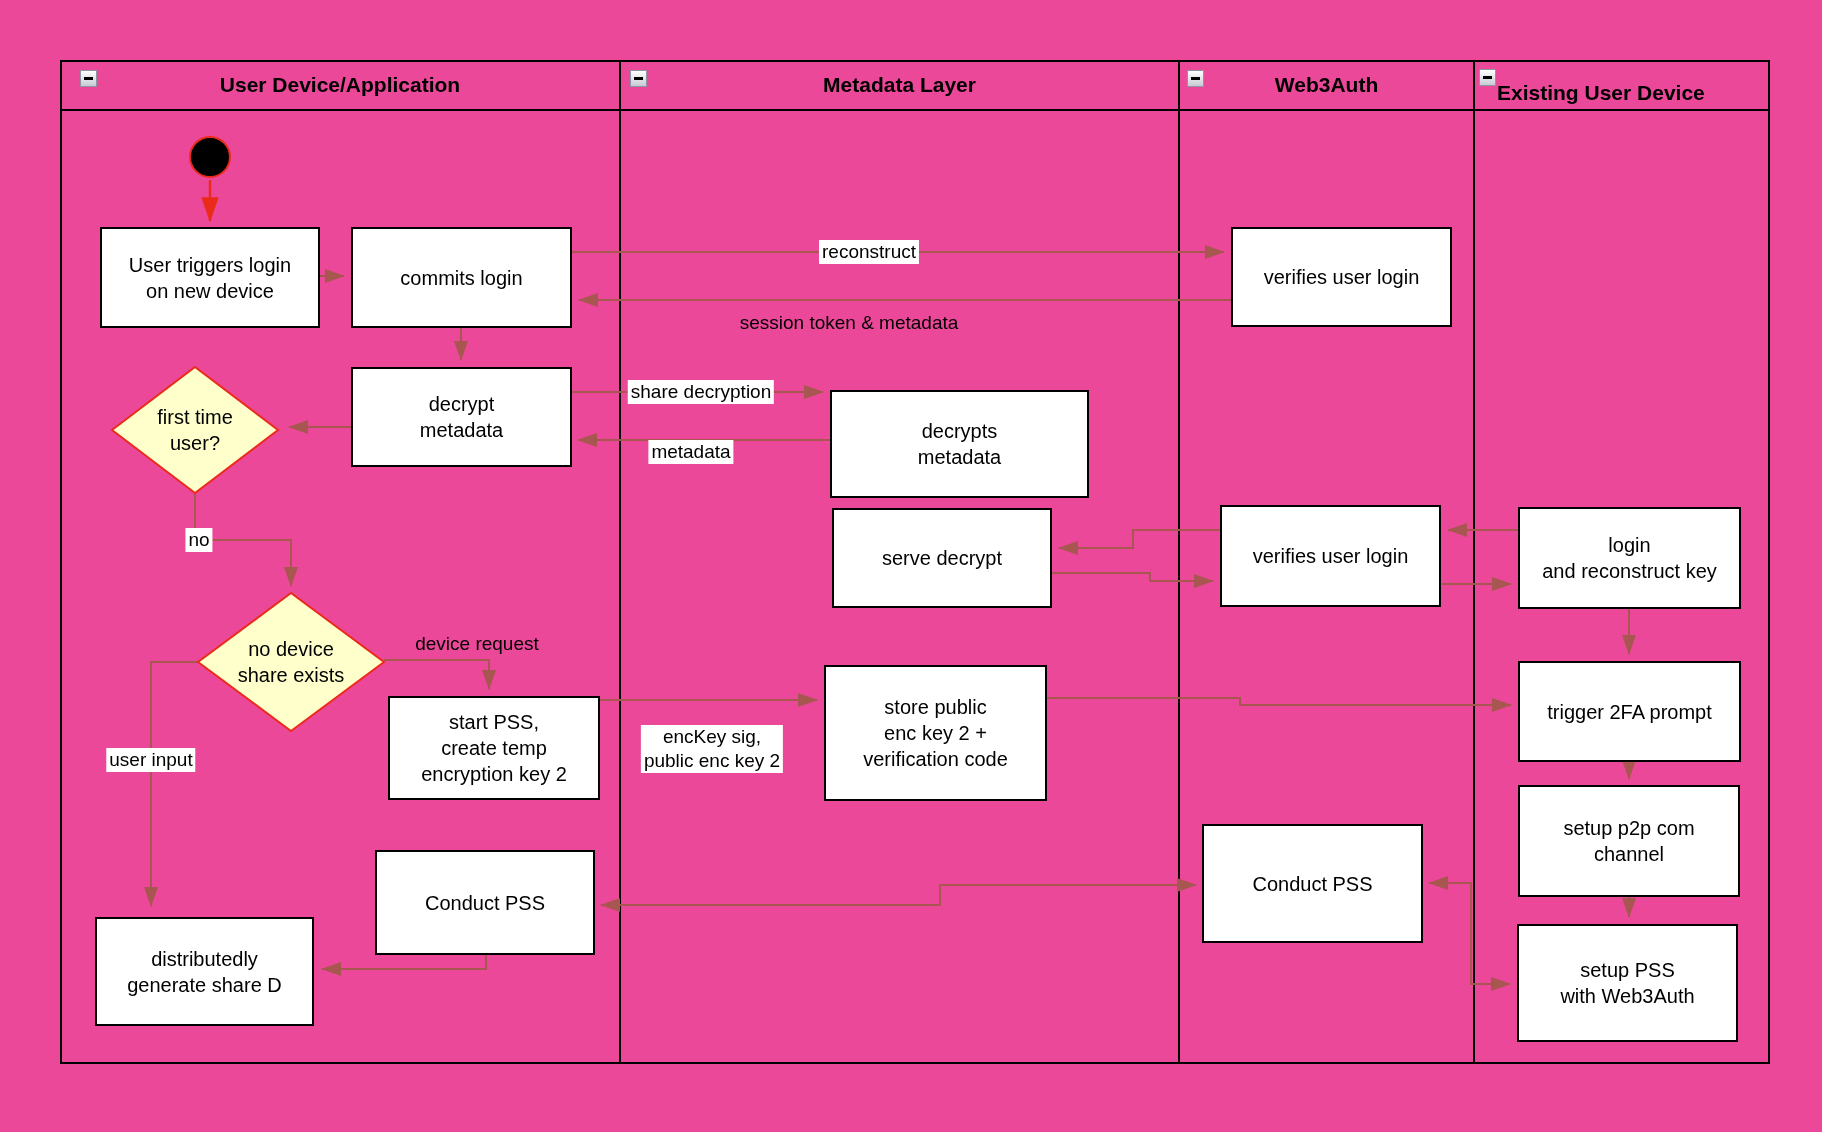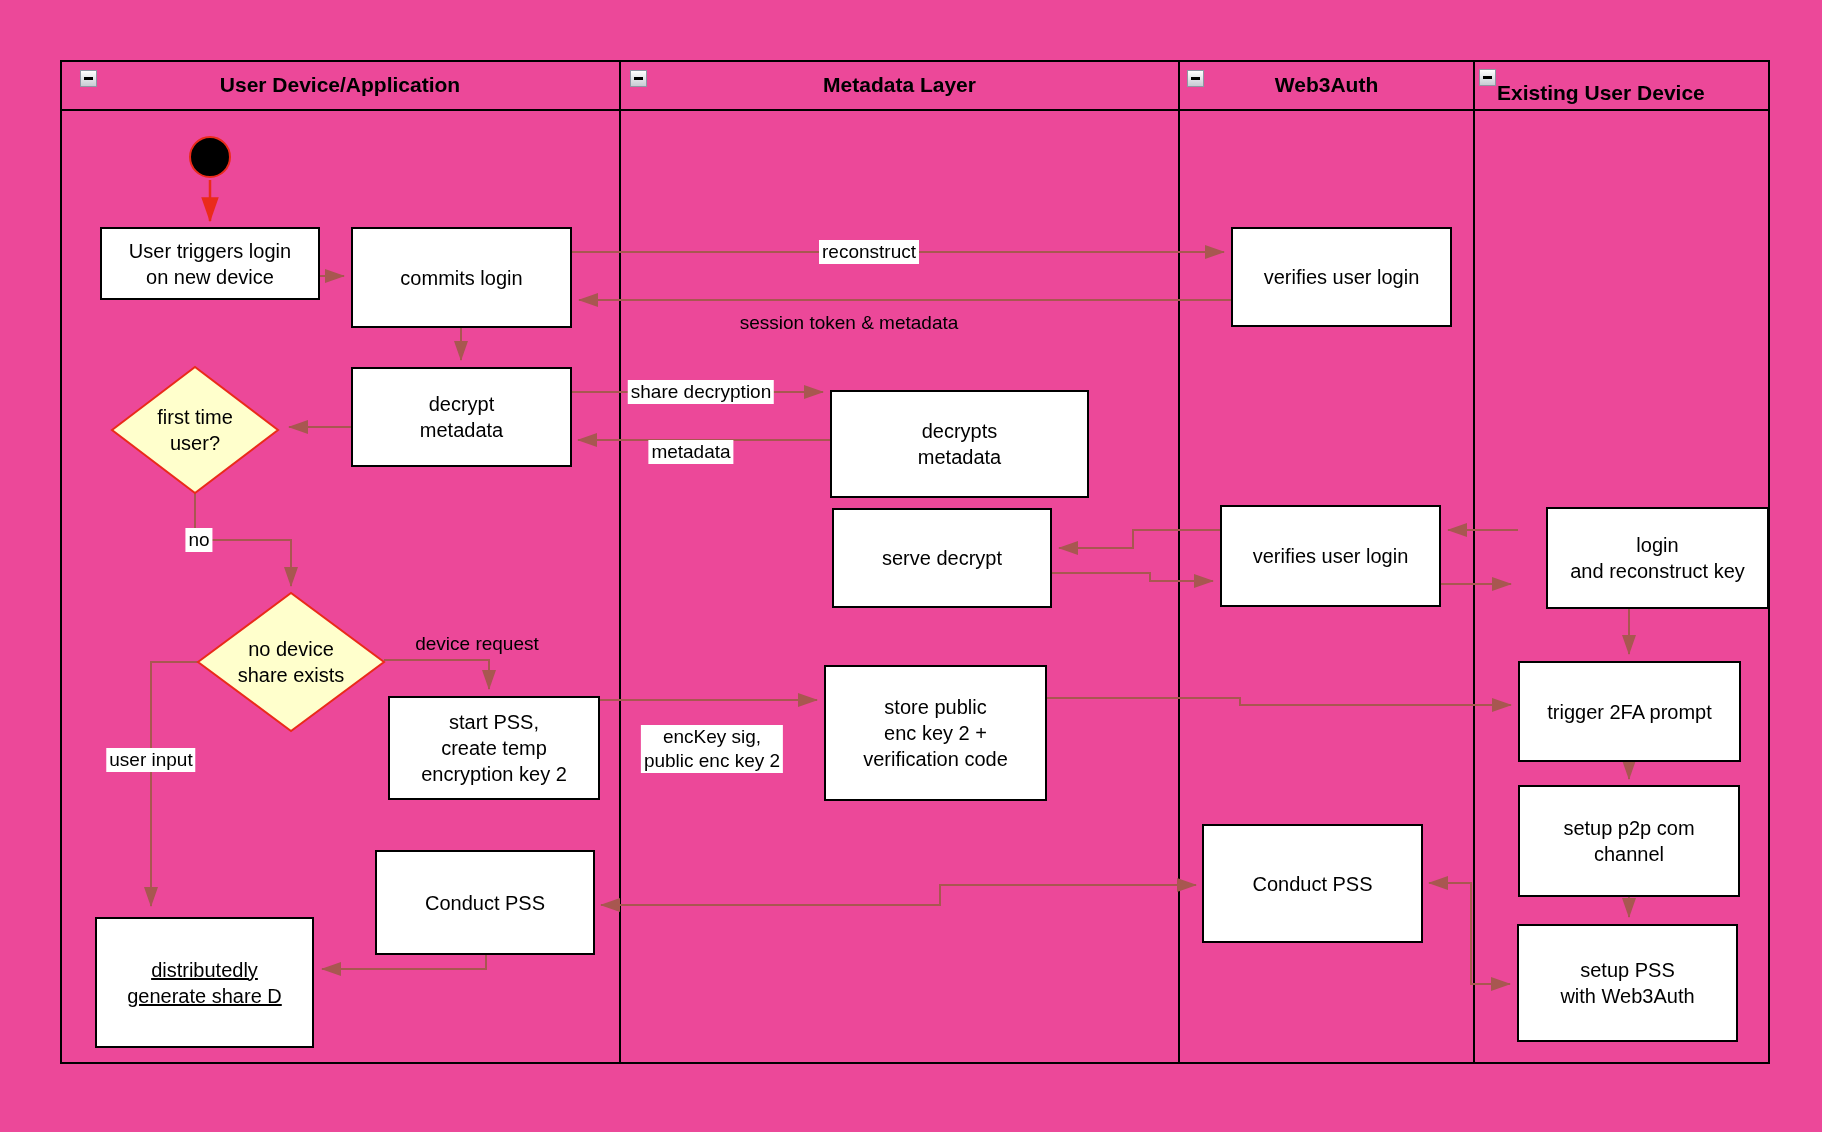--- a/index.html
+++ b/index.html
@@ -90,48 +90,48 @@
     </div>
   <div class="collapse" style="left:1187px;top:70px;">
       <div class="bar"></div>
     </div>
   <div class="collapse" style="left:1479px;top:69px;">
       <div class="bar"></div>
     </div>
 
   <div id="start-circle" style="left:189px;top:136px;"></div>
 
-  <div class="node" style="left:100px;top:227px;width:220px;height:73px;">User triggers login
+  <div class="node" style="left:100px;top:227px;width:220px;height:101px;">User triggers login
 on new device</div>
   <div class="node" style="left:351px;top:227px;width:221px;height:101px;">commits login</div>
   <div class="node" style="left:351px;top:367px;width:221px;height:100px;">decrypt
 metadata</div>
   <div class="dtext" style="left:115px;top:398px;width:160px;height:64px;">first time
 user?</div>
   <div class="dtext" style="left:201px;top:630px;width:180px;height:64px;">no device
 share exists</div>
   <div class="node" style="left:388px;top:696px;width:212px;height:104px;">start PSS,
 create temp
 encryption key 2</div>
   <div class="node" style="left:375px;top:850px;width:220px;height:105px;">Conduct PSS</div>
-  <div class="node" style="left:95px;top:917px;width:219px;height:131px;text-decoration:underline;">distributedly
+  <div class="node" style="left:95px;top:917px;width:219px;height:109px;">distributedly
 generate share D</div>
 
   <div class="node" style="left:830px;top:390px;width:259px;height:108px;">decrypts
 metadata</div>
   <div class="node" style="left:832px;top:508px;width:220px;height:100px;">serve decrypt</div>
   <div class="node" style="left:824px;top:665px;width:223px;height:136px;">store public
 enc key 2 +
 verification code</div>
 
   <div class="node" style="left:1231px;top:227px;width:221px;height:100px;">verifies user login</div>
   <div class="node" style="left:1220px;top:505px;width:221px;height:102px;">verifies user login</div>
   <div class="node" style="left:1202px;top:824px;width:221px;height:119px;">Conduct PSS</div>
 
-  <div class="node" style="left:1518px;top:507px;width:223px;height:102px;margin-left:28px;">login
+  <div class="node" style="left:1518px;top:507px;width:223px;height:102px;">login
 and reconstruct key</div>
   <div class="node" style="left:1518px;top:661px;width:223px;height:101px;">trigger 2FA prompt</div>
   <div class="node" style="left:1518px;top:785px;width:222px;height:112px;">setup p2p com
 channel</div>
   <div class="node" style="left:1517px;top:924px;width:221px;height:118px;">setup PSS
 with Web3Auth</div>
 
   <div class="elabel bg" style="left:869px;top:252px;">reconstruct</div>
   <div class="elabel" style="left:849px;top:323px;">session token &amp; metadata</div>
   <div class="elabel bg" style="left:701px;top:392px;">share decryption</div>

